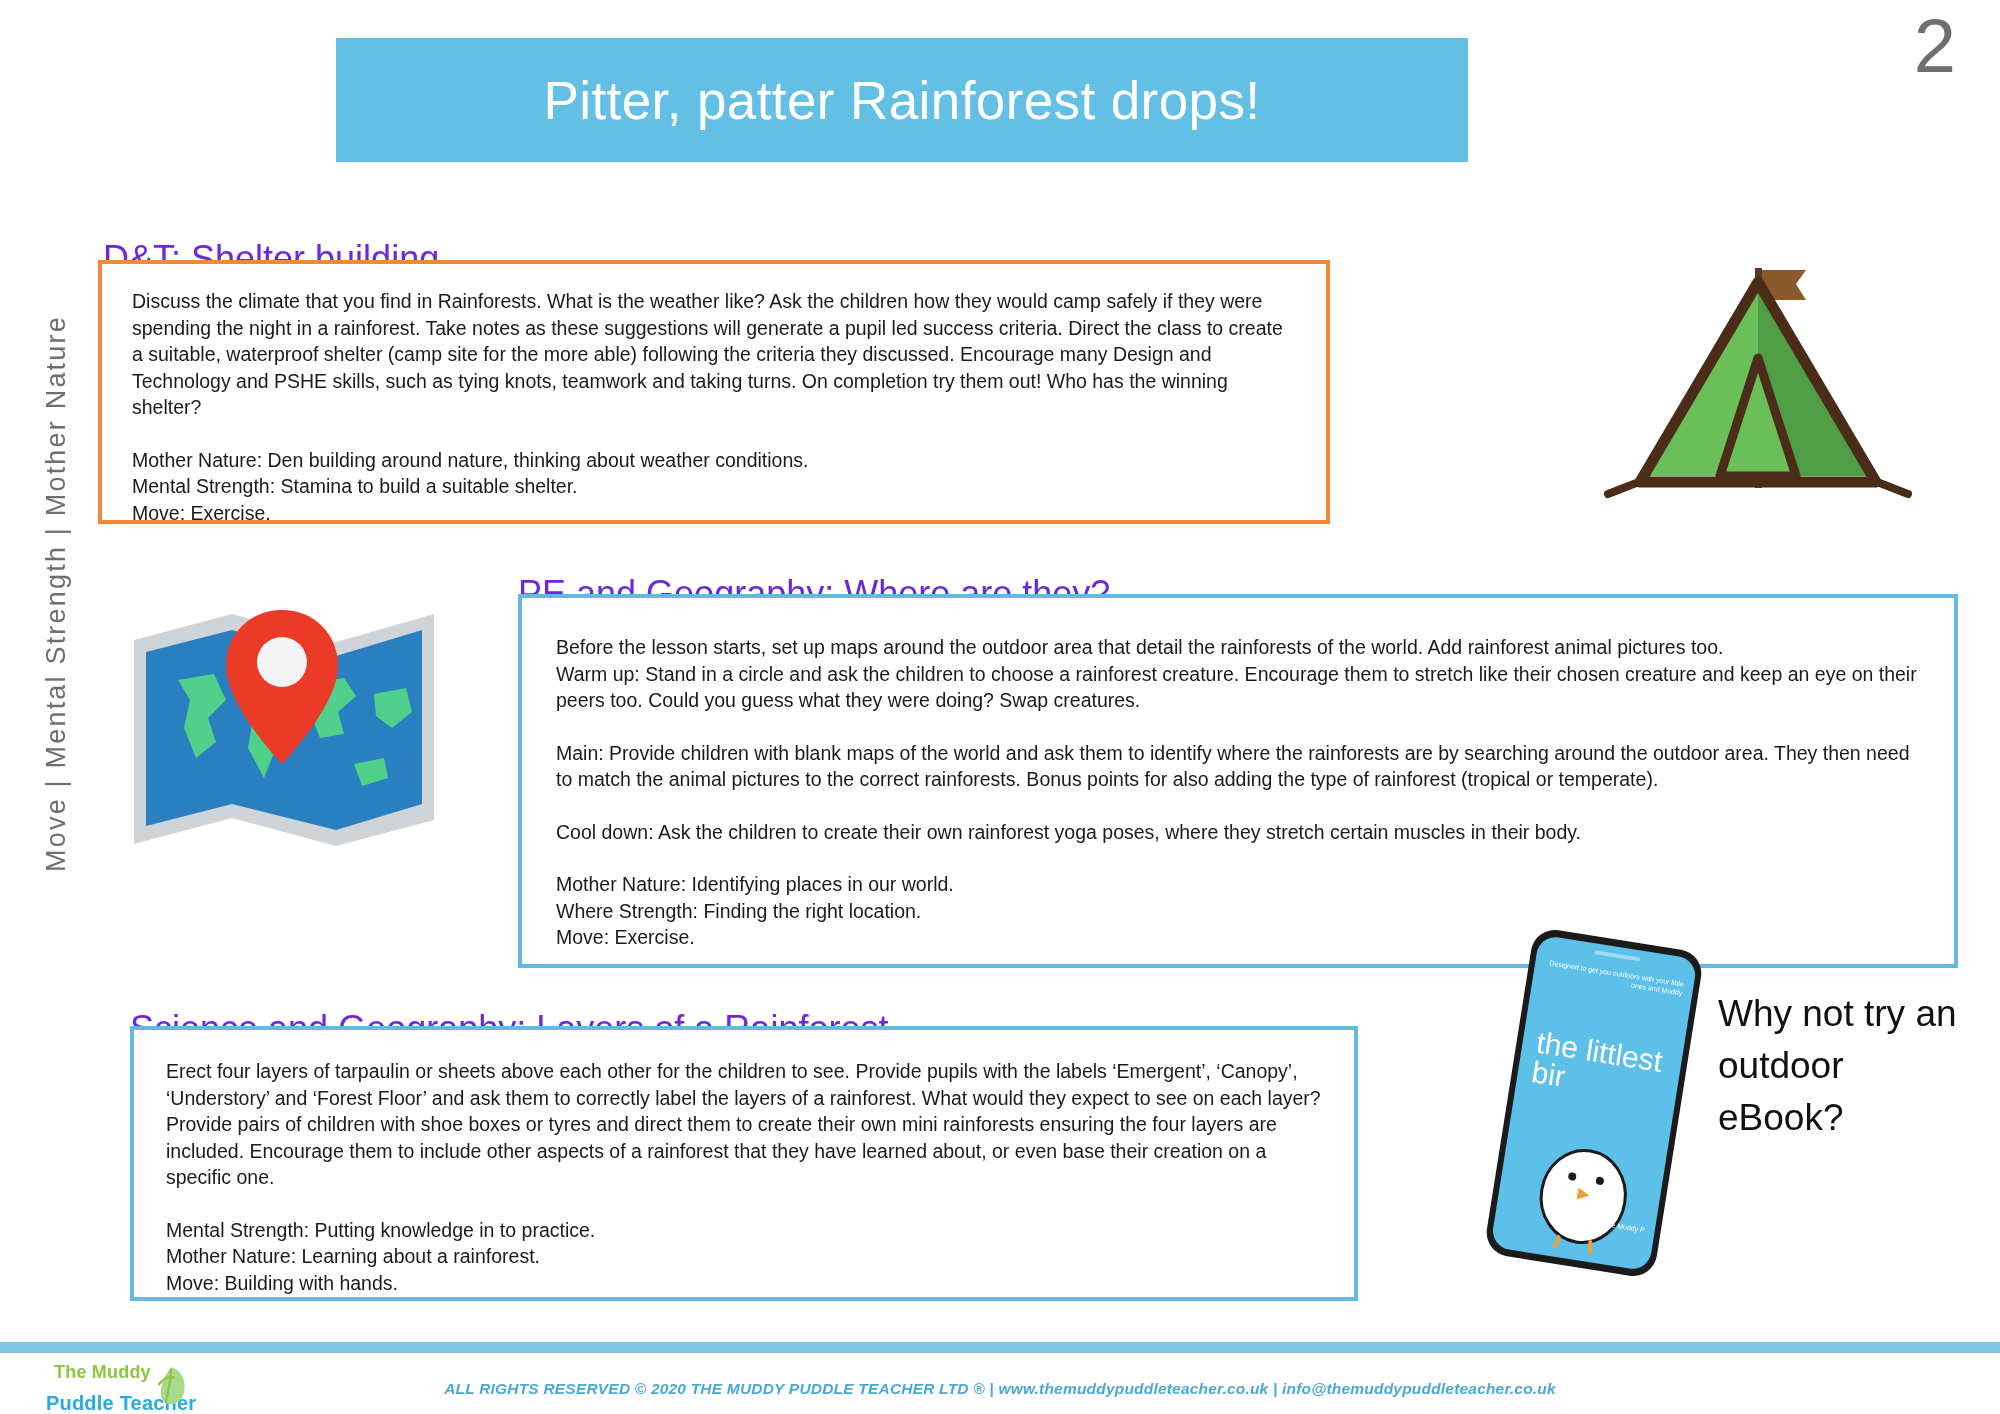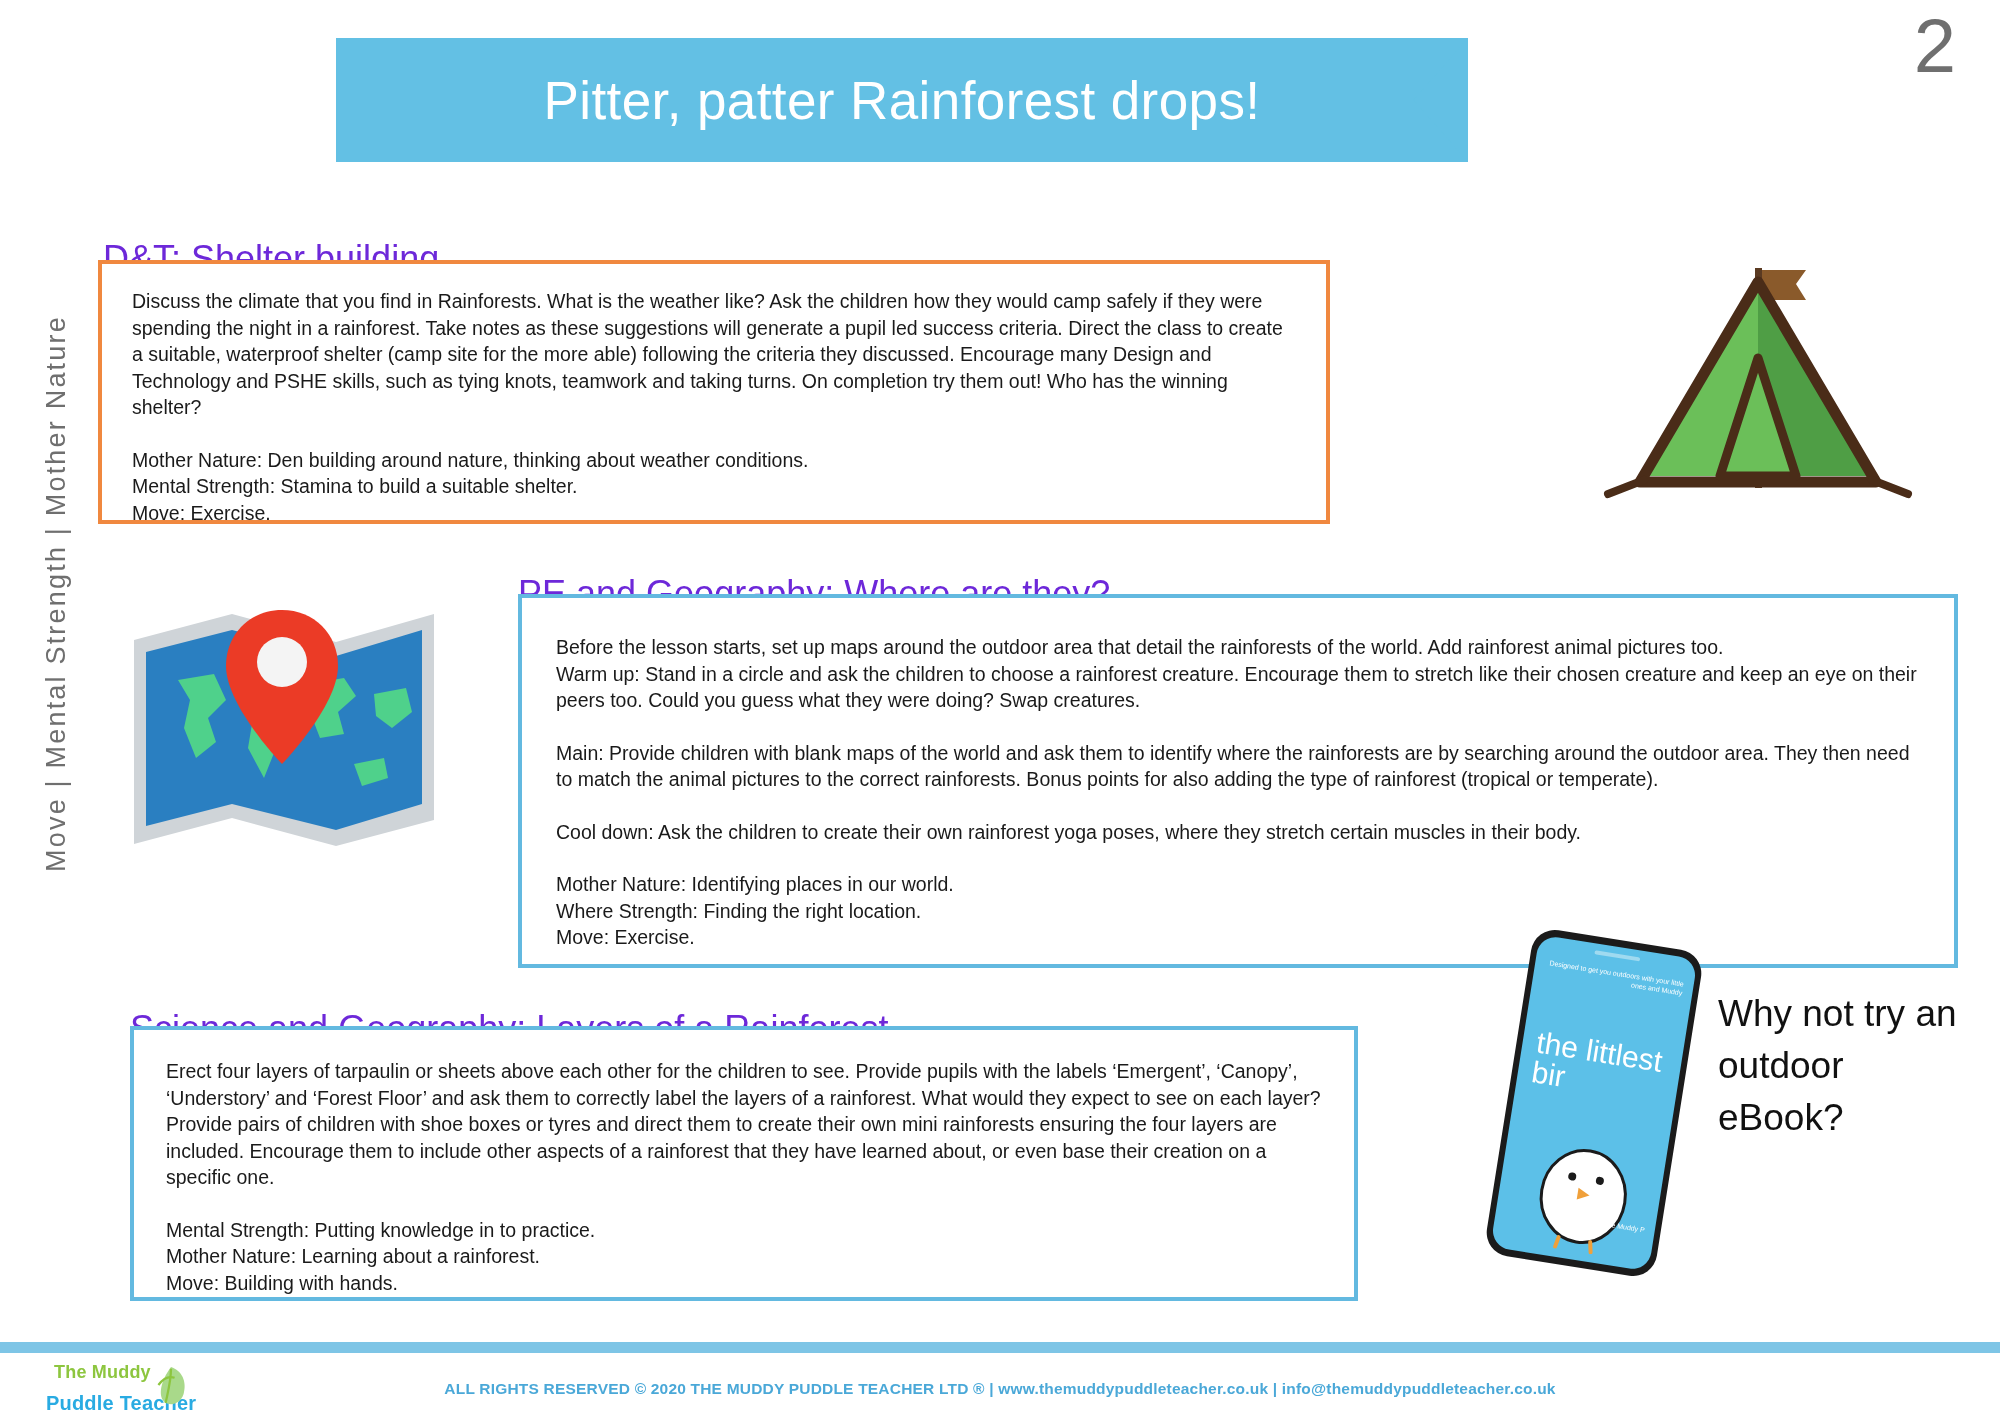--- a/index.html
+++ b/index.html
@@ -153,20 +153,21 @@
     position: absolute;
     left: 0;
     top: 1380px;
     width: 2000px;
     text-align: center;
     font-size: 15.5px;
     font-weight: bold;
     color: #4aa8d8;
     letter-spacing: 0.2px;
     white-space: nowrap;
+    font-style: italic;
   }
   .logo {
     position: absolute;
     left: 46px;
     top: 1358px;
     width: 160px;
     height: 74px;
   }
   .logo-l1 {
     position: absolute;

